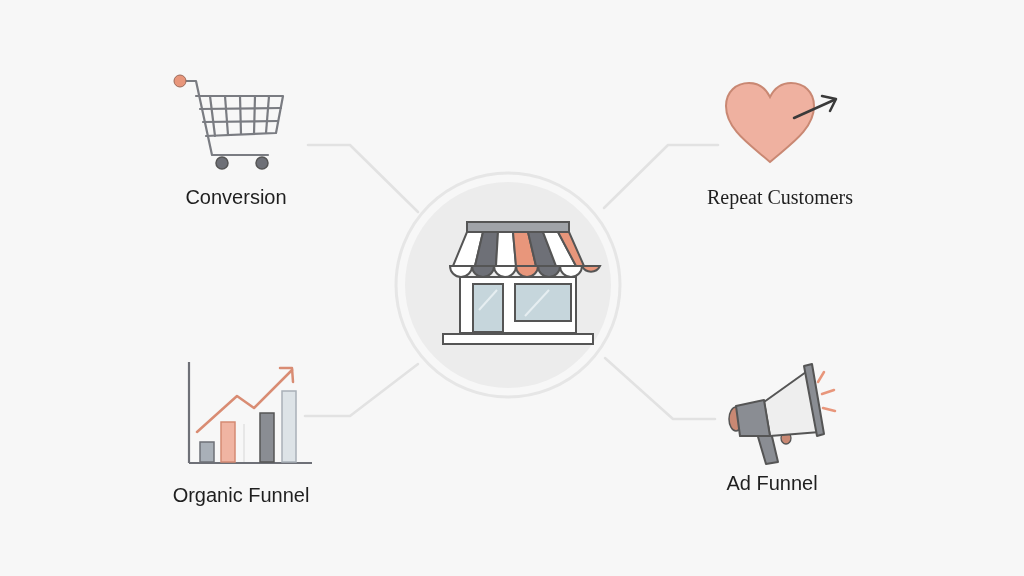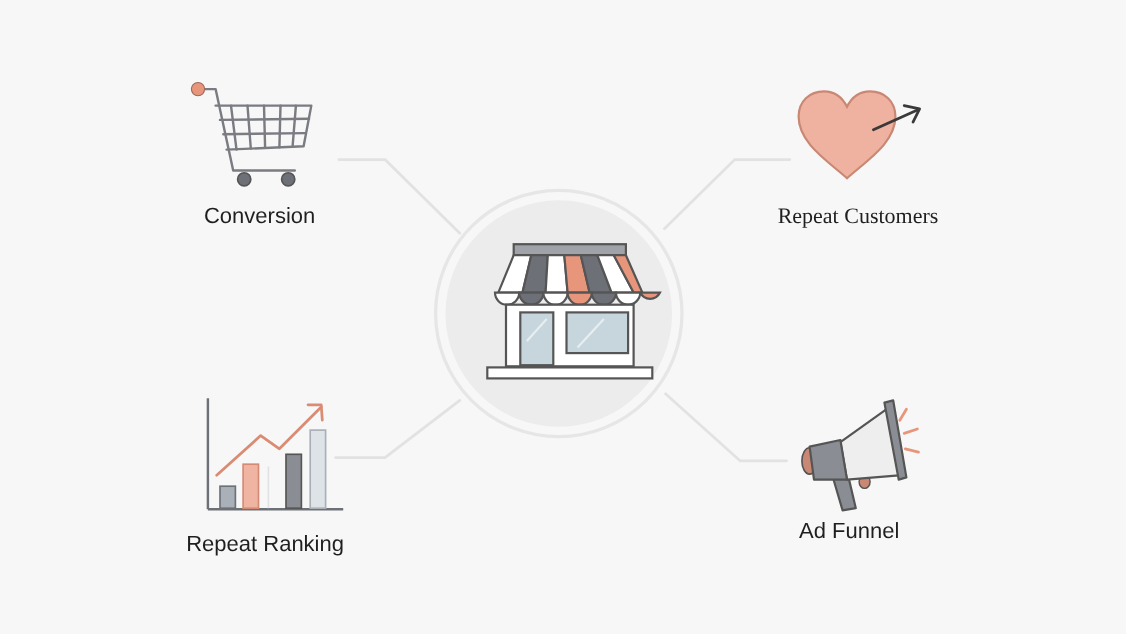--- a/index.html
+++ b/index.html
@@ -105,21 +105,21 @@
       <line x1="9" y1="6" x2="9" y2="107" stroke="#6e7077" stroke-width="2.2"></line>
       <line x1="9" y1="107" x2="132" y2="107" stroke="#6e7077" stroke-width="2.2"></line>
       <rect x="20" y="86" width="14" height="20" fill="#a9b0b8" stroke="#6e7077" stroke-width="1.5"></rect>
       <rect x="41" y="66" width="14" height="40" fill="#f0b4a2" stroke="#d58a73" stroke-width="1.5"></rect>
       <line x1="64" y1="68" x2="64" y2="106" stroke="#e2e2e2" stroke-width="1.5"></line>
       <rect x="80" y="57" width="14" height="49" fill="#8a8d93" stroke="#555" stroke-width="1.5"></rect>
       <rect x="102" y="35" width="14" height="71" fill="#dde3e7" stroke="#a9b0b8" stroke-width="1.5"></rect>
       <polyline points="17,76 57,40 74,52 112,14" fill="none" stroke="#d98c73" stroke-width="2.5" stroke-linecap="round" stroke-linejoin="round"></polyline>
       <polyline points="100,12 112,12 113,26" fill="none" stroke="#d98c73" stroke-width="2.5" stroke-linecap="round" stroke-linejoin="round"></polyline>
     </svg>
-    <div class="node-label" style="left:241px; top:484px;">Repeat Ranking</div>
+    <div class="node-label" style="left:241px; top:484px;">Organic Funnel</div>
   </div>
 
   <div class="node">
     <svg class="icon" style="left:724px; top:360px;" width="120" height="106" viewBox="0 0 120 106">
 
       <g stroke="#e8967b" stroke-width="2.5" stroke-linecap="round">
         <line x1="94" y1="22" x2="100" y2="12"></line>
         <line x1="98" y1="34" x2="110" y2="30"></line>
         <line x1="99" y1="48" x2="111" y2="51"></line>
       </g>

